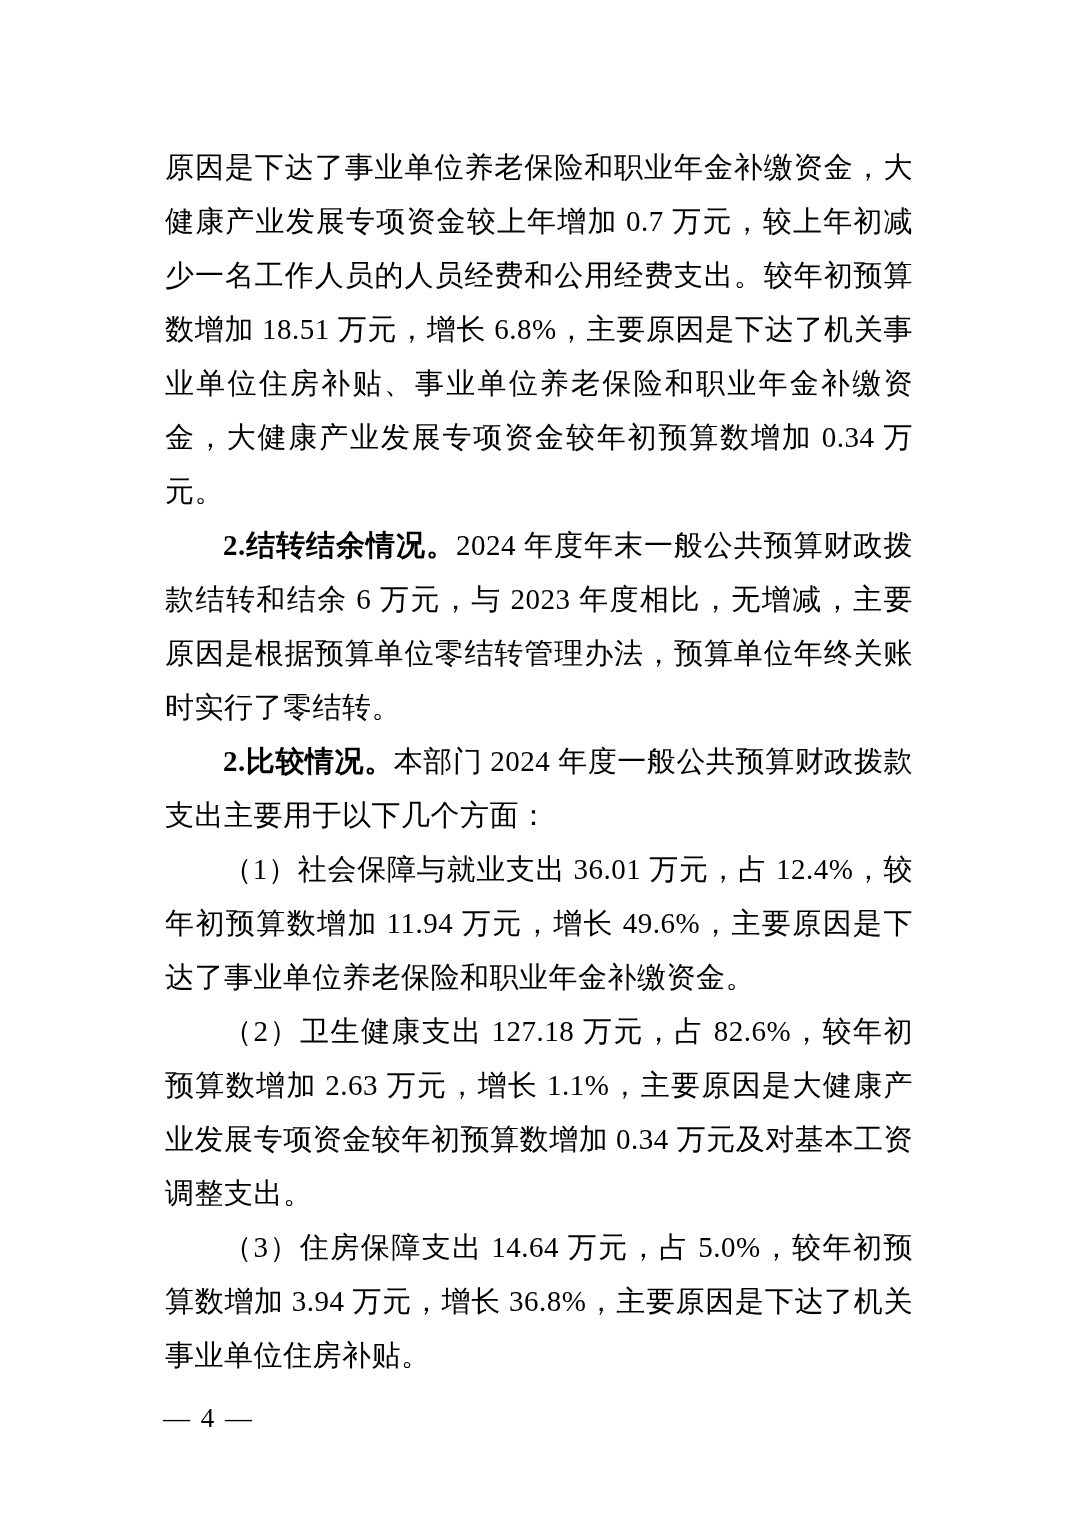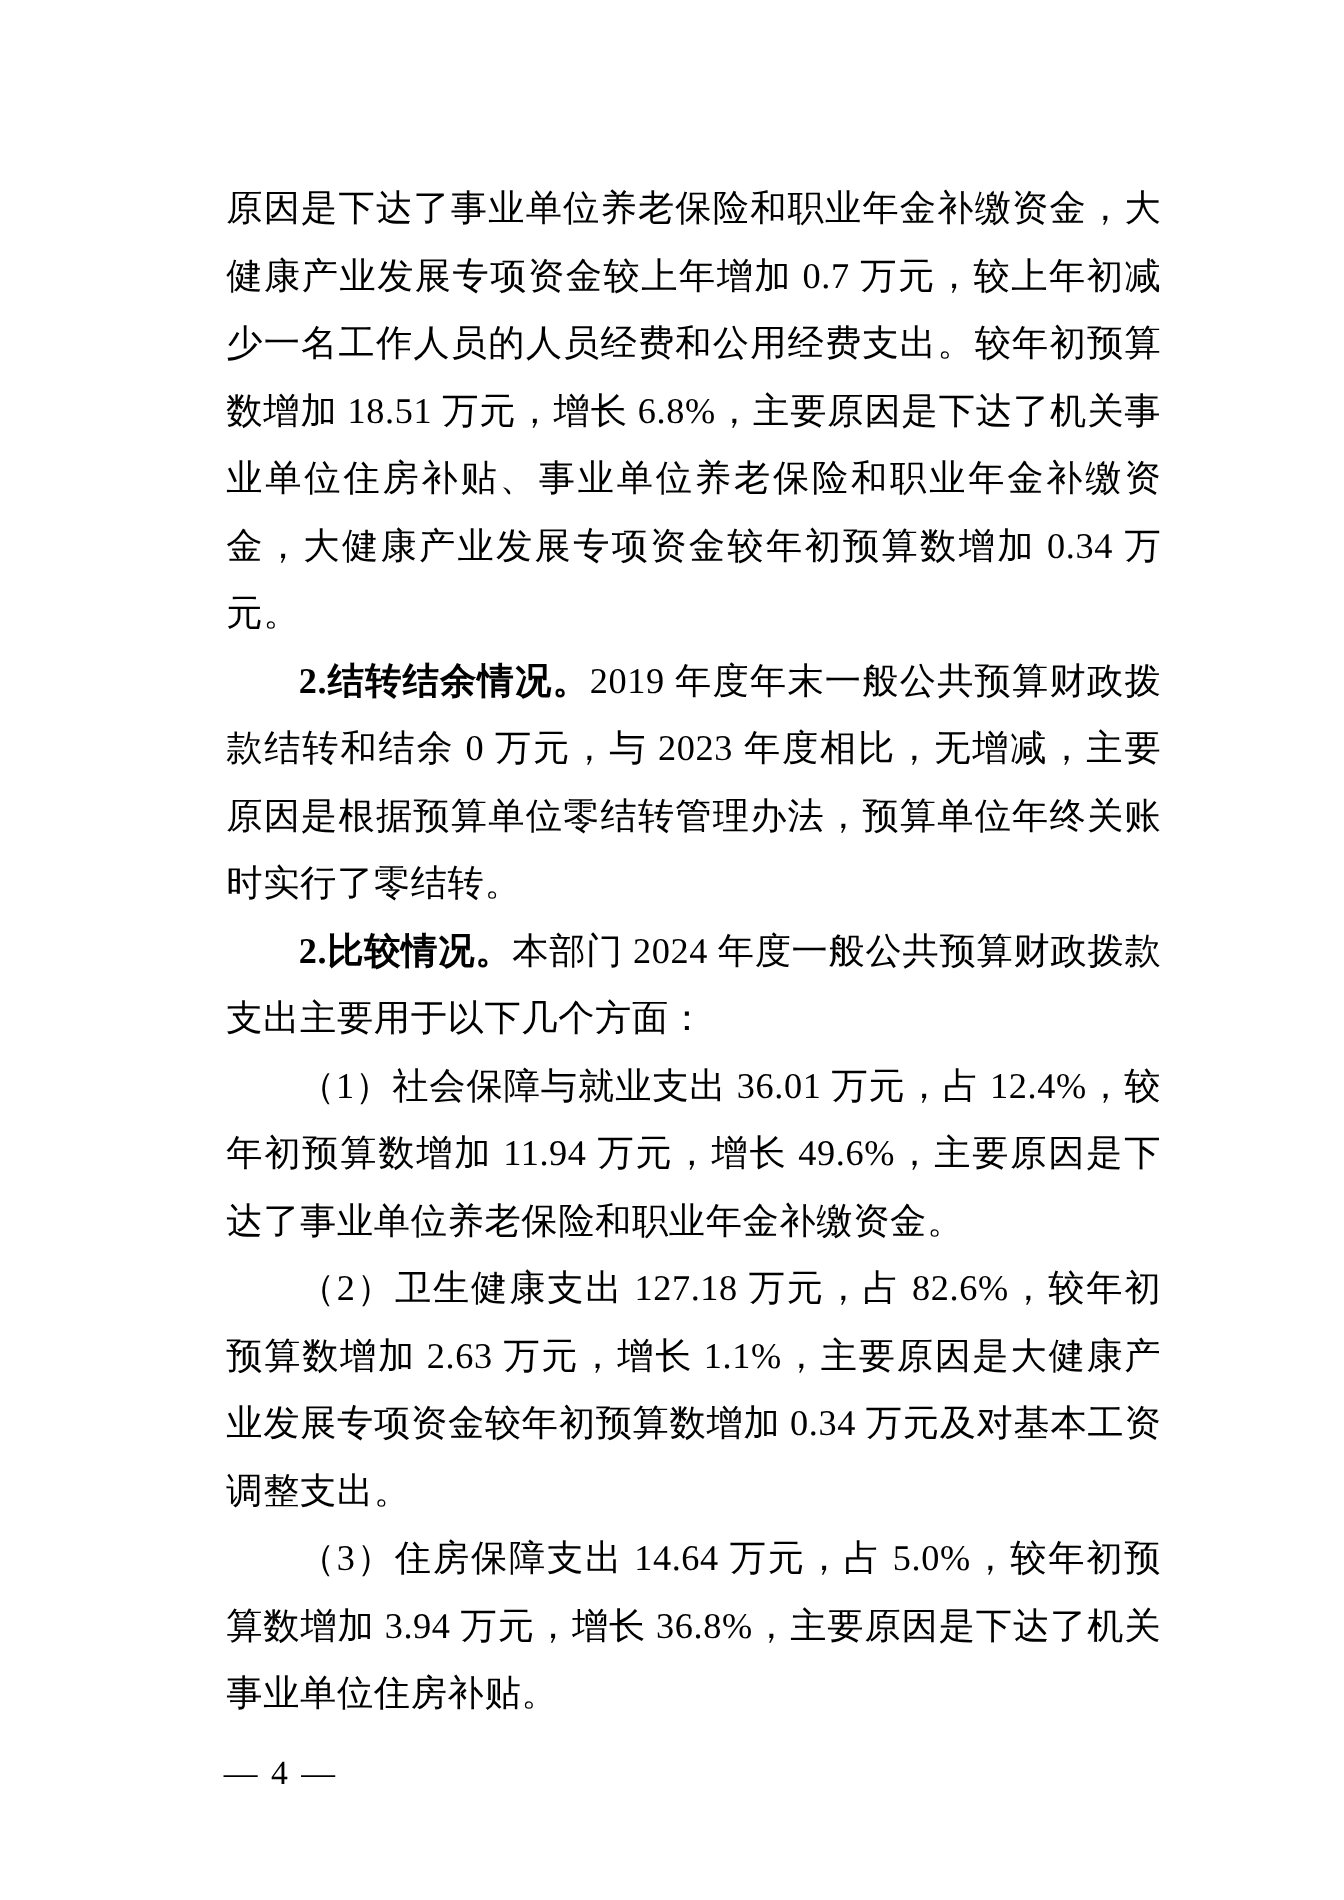--- a/index.html
+++ b/index.html
@@ -8,21 +8,20 @@
     background: #ffffff;
   }
   .page {
     position: relative;
     width: 956px;
     height: 1520px;
     background: #ffffff;
     color: #000000;
     font-family: "Liberation Serif", "DejaVu Serif", serif;
     overflow: hidden;
-    margin-left: 16px;
   }
   .content {
     position: absolute;
     left: 165px;
     top: 140px;
     width: 748px;
     text-align: justify;
   }
   .content p.para {
     margin: 0;
@@ -45,20 +44,20 @@
     letter-spacing: 2px;
     color: #000000;
   }
 </style>
 </head>
 <body>
 
 <div class="page">
   <main id="doc-body" class="content">
       <p class="para"><span class="seg">原因是下达了事业单位养老保险和职业年金补缴资金，大健康产业发展专项资金较上年增加 0.7 万元，较上年初减少一名工作人员的人员经费和公用经费支出。较年初预算数增加 18.51 万元，增长 6.8%，主要原因是下达了机关事业单位住房补贴、事业单位养老保险和职业年金补缴资金，大健康产业发展专项资金较年初预算数增加 0.34 万元。</span></p>
-      <p class="para indent"><span class="seg bold">2.结转结余情况。</span><span class="seg">2019 年度年末一般公共预算财政拨款结转和结余 0 万元，与 2023 年度相比，无增减，主要原因是根据预算单位零结转管理办法，预算单位年终关账时实行了零结转。</span></p>
+      <p class="para indent"><span class="seg bold">2.结转结余情况。</span><span class="seg">2024 年度年末一般公共预算财政拨款结转和结余 6 万元，与 2023 年度相比，无增减，主要原因是根据预算单位零结转管理办法，预算单位年终关账时实行了零结转。</span></p>
       <p class="para indent"><span class="seg bold">2.比较情况。</span><span class="seg">本部门 2024 年度一般公共预算财政拨款支出主要用于以下几个方面：</span></p>
       <p class="para indent"><span class="seg">（1）社会保障与就业支出 36.01 万元，占 12.4%，较年初预算数增加 11.94 万元，增长 49.6%，主要原因是下达了事业单位养老保险和职业年金补缴资金。</span></p>
       <p class="para indent"><span class="seg">（2）卫生健康支出 127.18 万元，占 82.6%，较年初预算数增加 2.63 万元，增长 1.1%，主要原因是大健康产业发展专项资金较年初预算数增加 0.34 万元及对基本工资调整支出。</span></p>
       <p class="para indent"><span class="seg">（3）住房保障支出 14.64 万元，占 5.0%，较年初预算数增加 3.94 万元，增长 36.8%，主要原因是下达了机关事业单位住房补贴。</span></p>
     </main>
   <div class="pagenum">— 4 —</div>
 </div>
 
 </body></html>

